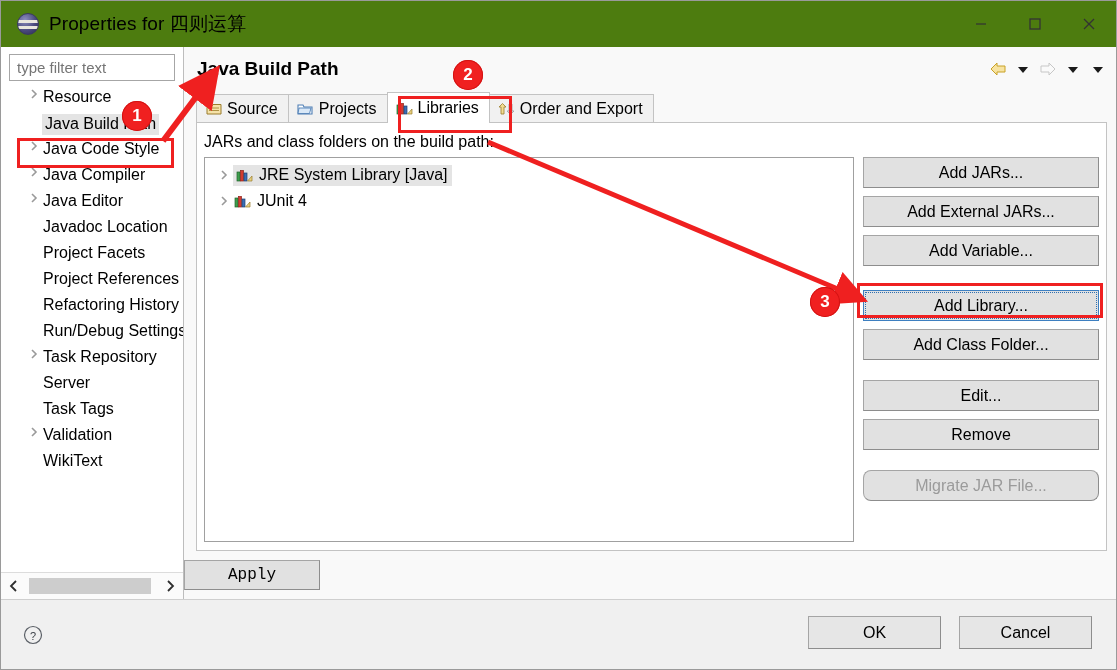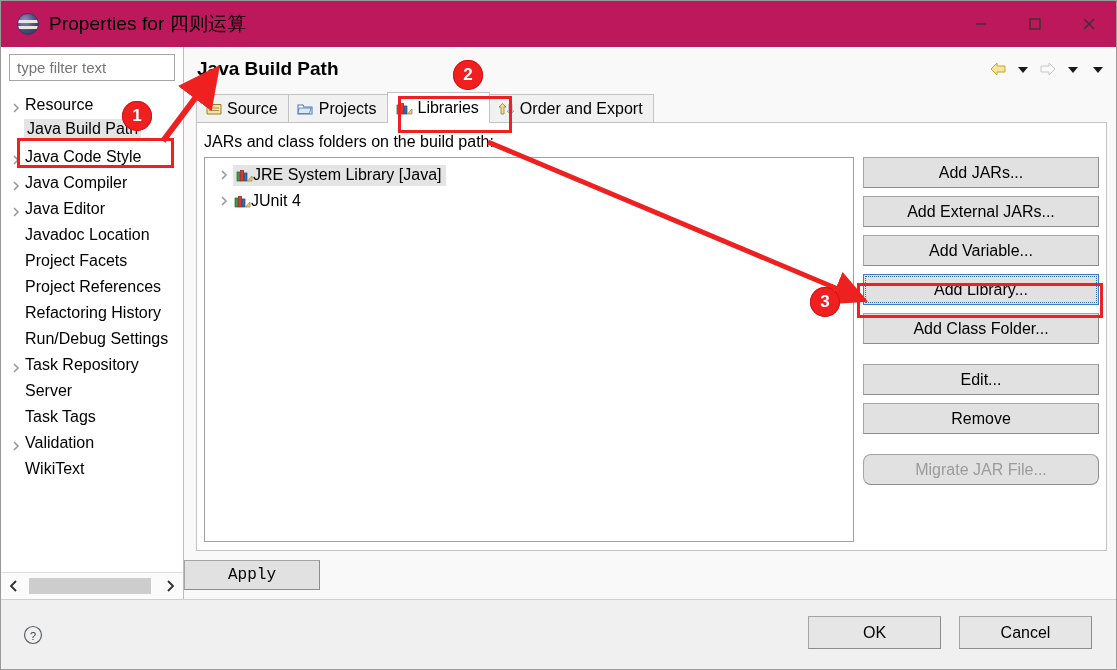--- a/index.html
+++ b/index.html
@@ -17,21 +17,21 @@
   
   .window {
     position: absolute; left:0; top:0; width:1117px; height:670px;
     background:#ffffff;
     border:1px solid #9a9a9a;
     box-sizing:border-box;
     display:flex; flex-direction:column;
   }
   .titlebar {
     height: 46px; min-height:46px;
-    background:#be185d;
+    background:#4d7c0f;
     display:flex; align-items:center;
     position:relative;
   }
   .title-icon {
     width:22px; height:22px; margin-left:16px; margin-right:10px;
     border-radius:50%;
     background: radial-gradient(circle at 35% 30%, #8e8fbf 0%, #4a4a7d 55%, #2b2b50 100%);
     position:relative; overflow:hidden;
     border:1px solid #3a3a60;
     box-sizing:border-box;
@@ -78,22 +78,22 @@
     border:0; outline:0; width:100%;
     font-size:15px; color:#404040;
     font-family:"Liberation Sans", sans-serif;
     background:transparent;
   }
   .tree {
     flex:1; overflow:hidden; padding-top:3px;
     font-size:16px; color:#000;
   }
   .tree-row {
-    height:26px; display:flex; align-items:flex-end;
-    padding-left:6px; white-space:nowrap;
+    height:26px; display:flex; align-items:flex-start;
+    padding-left:24px; white-space:nowrap;
     box-sizing:border-box;
   }
   .tw {
     width:18px; min-width:18px; display:flex; align-items:center; justify-content:center;
     color:#9a9a9a; font-size:13px;
   }
   .tw svg{display:block}
   .tree-row .lbl { overflow:hidden; }
   .tree-row.selected .lbl {
     background:#e4e4e4;
@@ -173,21 +173,21 @@
     border:1px solid #a0a0a0;
     background:#ffffff;
     padding-top:4px;
     font-size:16px;
     overflow:hidden;
   }
   .lib-row {
     height:26px; display:flex; align-items:center; padding-left:10px;
     white-space:nowrap;
   }
-  .lib-row .lbl-wrap { display:flex; align-items:center; }
+  .lib-row .lbl-wrap { display:flex; align-items:center; gap:6px; }
   .lib-row.selected .lbl-wrap {
     background:#e4e4e4; padding:1px 4px 2px 2px;
   }
   .lib-icon { width:18px; height:15px; display:flex;align-items:center;justify-content:center;}
 
   .btn-col {
     width:236px; min-width:236px;
     display:flex; flex-direction:column;
   }
   .btn {
@@ -201,20 +201,21 @@
     font-family:"Liberation Sans", sans-serif;
     position:relative;
   }
   .btn.disabled { color:#9b9b9b; background:#e1e1e1; }
   .btn.gap-top { margin-top:12px; }
   .btn.gap-top2 { margin-top:12px;border-radius:8px; }
   .btn.focus {
     outline:1px dotted #2f6fb0;
     outline-offset:-3px;
     border-color:#3d7fc0;
+    margin-top:16px;
   }
 
   .apply-row {
     height:48px; display:flex; align-items:center; justify-content:flex-start;
     padding-right:9px;
     font-family:Liberation Mono, monospace;
   }
   .apply-btn {
     width:136px; height:30px;
     background:#e1e1e1; border:1px solid #a5a5a5;

